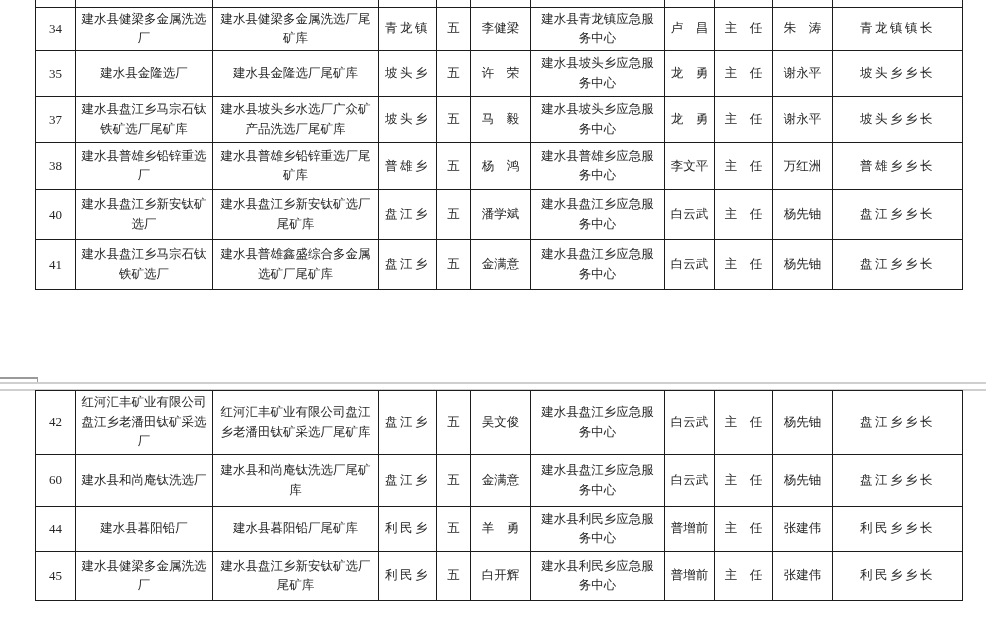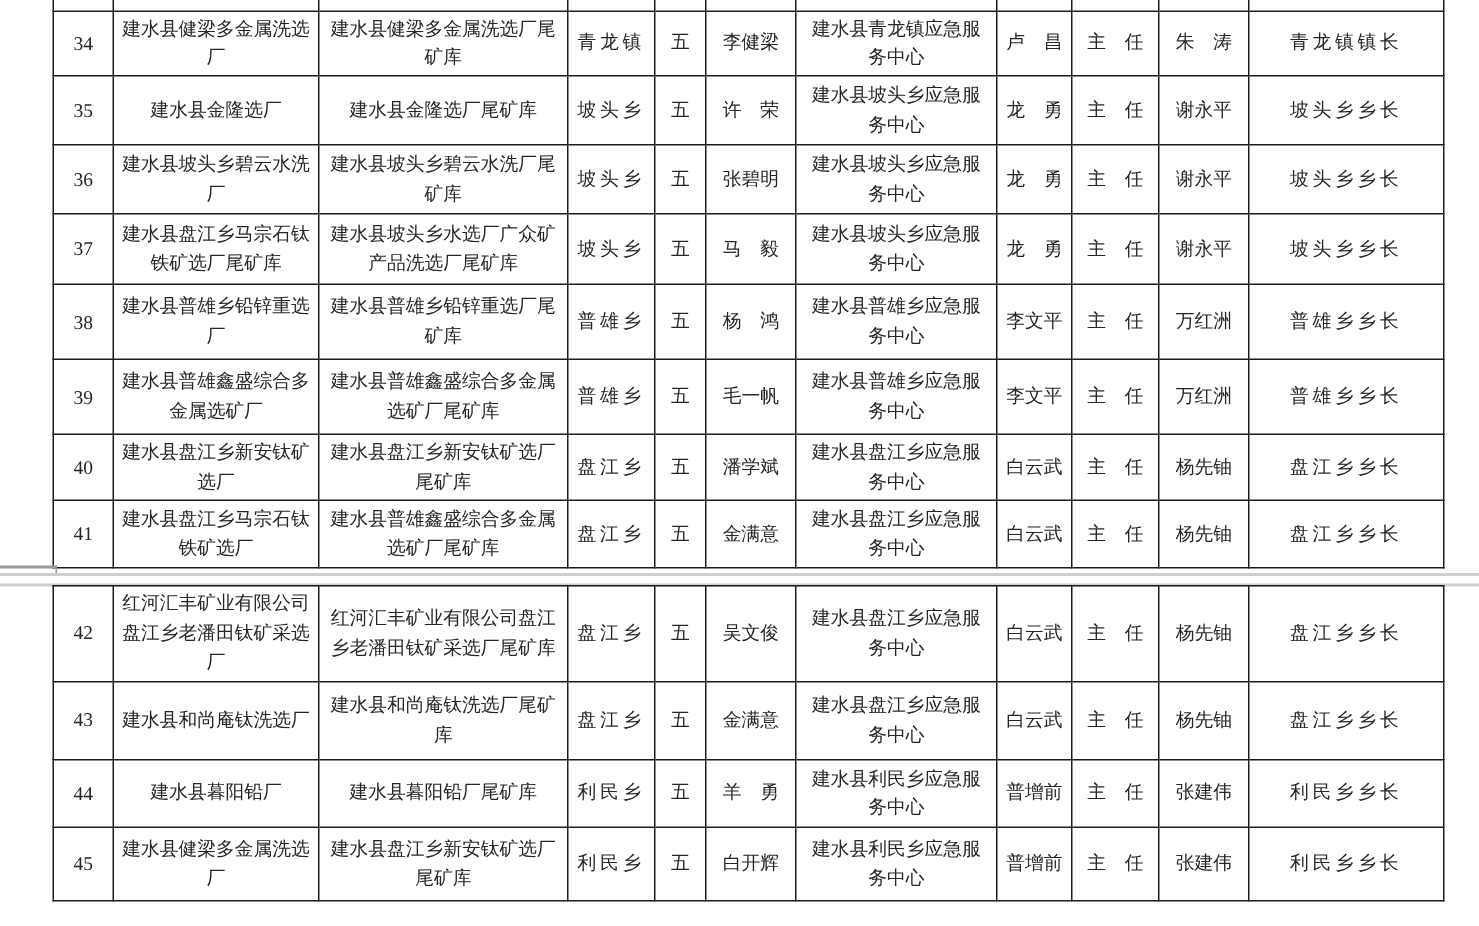--- a/index.html
+++ b/index.html
@@ -97,65 +97,39 @@
       <td class="c sp">坡头乡</td>
       <td class="c">五</td>
       <td class="c">许　荣</td>
       <td class="l">建水县坡头乡应急服务中心</td>
       <td class="c">龙　勇</td>
       <td class="c">主　任</td>
       <td class="c">谢永平</td>
       <td class="c sp">坡头乡乡长</td>
     </tr>
         <tr>
-      <td class="c num">36</td>
-      <td class="l">建水县坡头乡碧云水洗厂</td>
-      <td class="l">建水县坡头乡碧云水洗厂尾矿库</td>
-      <td class="c sp">坡头乡</td>
-      <td class="c">五</td>
-      <td class="c">张碧明</td>
-      <td class="l">建水县坡头乡应急服务中心</td>
-      <td class="c">龙　勇</td>
-      <td class="c">主　任</td>
-      <td class="c">谢永平</td>
-      <td class="c sp">坡头乡乡长</td>
-    </tr>
-        <tr>
       <td class="c num">37</td>
       <td class="l">建水县盘江乡马宗石钛铁矿选厂尾矿库</td>
       <td class="l">建水县坡头乡水选厂广众矿产品洗选厂尾矿库</td>
       <td class="c sp">坡头乡</td>
       <td class="c">五</td>
       <td class="c">马　毅</td>
       <td class="l">建水县坡头乡应急服务中心</td>
       <td class="c">龙　勇</td>
       <td class="c">主　任</td>
       <td class="c">谢永平</td>
       <td class="c sp">坡头乡乡长</td>
     </tr>
         <tr>
       <td class="c num">38</td>
       <td class="l">建水县普雄乡铅锌重选厂</td>
       <td class="l">建水县普雄乡铅锌重选厂尾矿库</td>
       <td class="c sp">普雄乡</td>
       <td class="c">五</td>
       <td class="c">杨　鸿</td>
-      <td class="l">建水县普雄乡应急服务中心</td>
-      <td class="c">李文平</td>
-      <td class="c">主　任</td>
-      <td class="c">万红洲</td>
-      <td class="c sp">普雄乡乡长</td>
-    </tr>
-        <tr>
-      <td class="c num">39</td>
-      <td class="l">建水县普雄鑫盛综合多金属选矿厂</td>
-      <td class="l">建水县普雄鑫盛综合多金属选矿厂尾矿库</td>
-      <td class="c sp">普雄乡</td>
-      <td class="c">五</td>
-      <td class="c">毛一帆</td>
       <td class="l">建水县普雄乡应急服务中心</td>
       <td class="c">李文平</td>
       <td class="c">主　任</td>
       <td class="c">万红洲</td>
       <td class="c sp">普雄乡乡长</td>
     </tr>
         <tr>
       <td class="c num">40</td>
       <td class="l">建水县盘江乡新安钛矿选厂</td>
       <td class="l">建水县盘江乡新安钛矿选厂尾矿库</td>
@@ -213,21 +187,21 @@
       <td class="c sp">盘江乡</td>
       <td class="c">五</td>
       <td class="c">吴文俊</td>
       <td class="l">建水县盘江乡应急服务中心</td>
       <td class="c">白云武</td>
       <td class="c">主　任</td>
       <td class="c">杨先铀</td>
       <td class="c sp">盘江乡乡长</td>
     </tr>
         <tr>
-      <td class="c num">43</td>
+      <td class="c num">60</td>
       <td class="l">建水县和尚庵钛洗选厂</td>
       <td class="l">建水县和尚庵钛洗选厂尾矿库</td>
       <td class="c sp">盘江乡</td>
       <td class="c">五</td>
       <td class="c">金满意</td>
       <td class="l">建水县盘江乡应急服务中心</td>
       <td class="c">白云武</td>
       <td class="c">主　任</td>
       <td class="c">杨先铀</td>
       <td class="c sp">盘江乡乡长</td>

